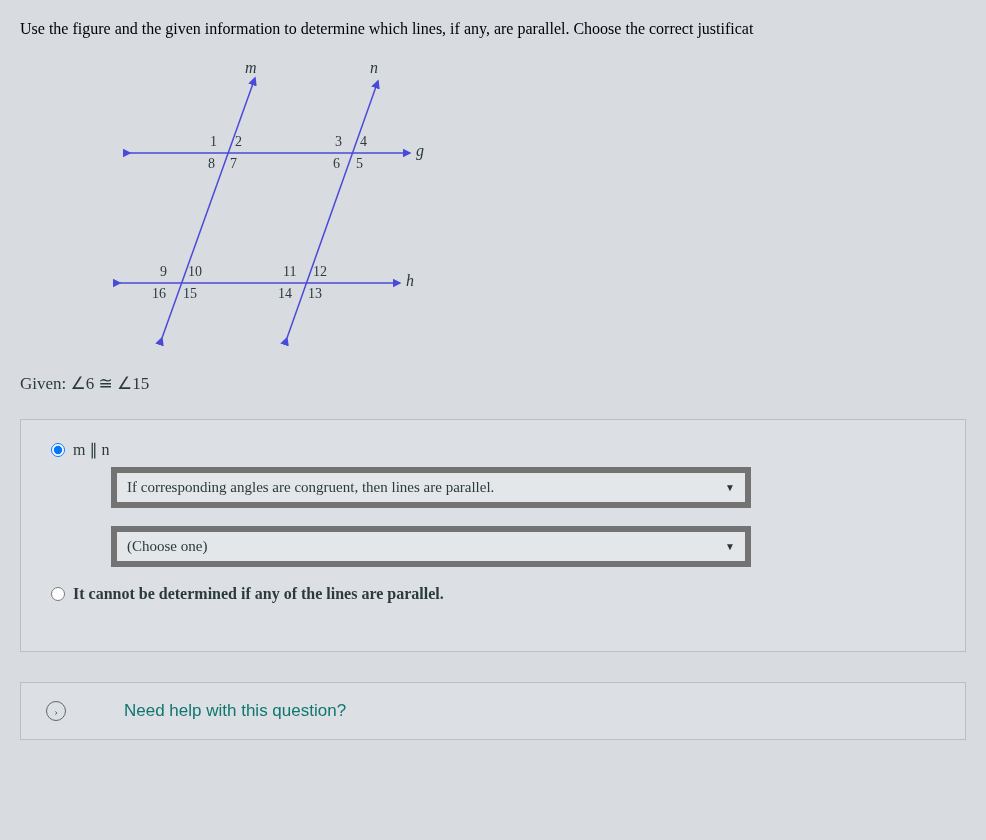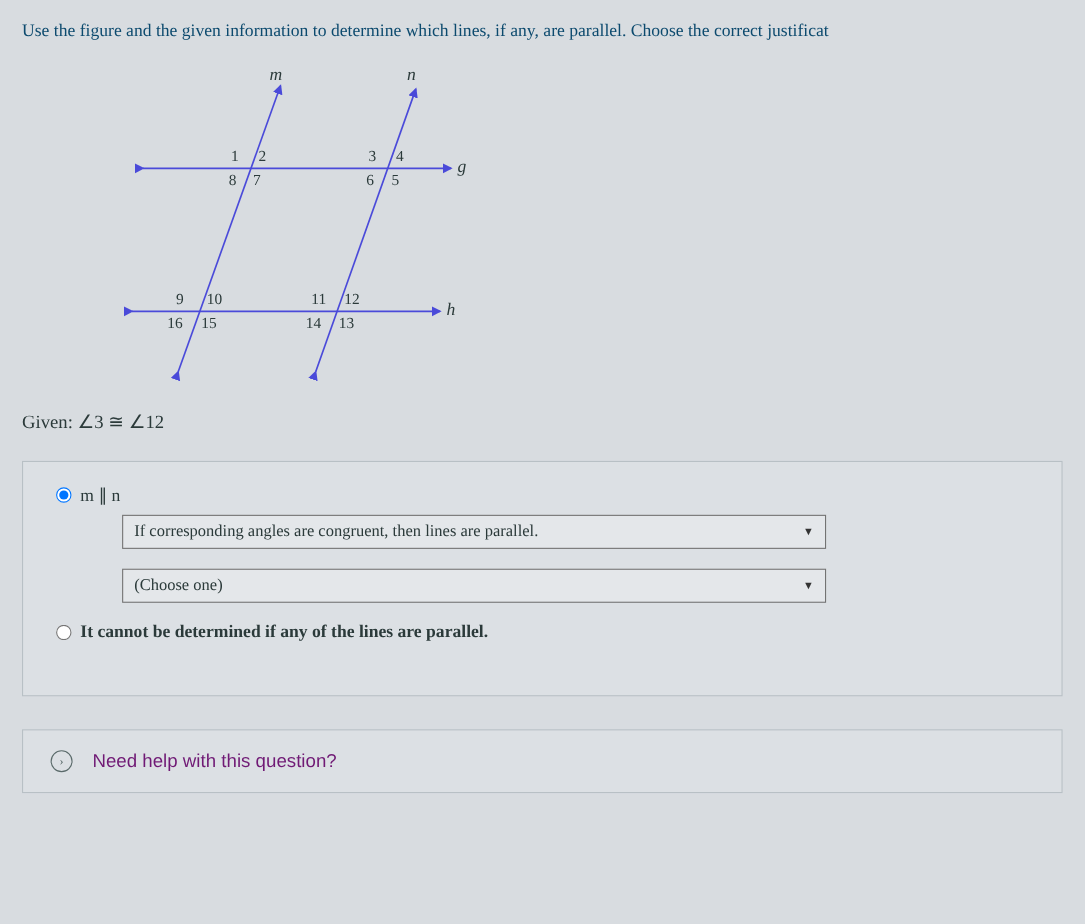--- a/index.html
+++ b/index.html
@@ -6,21 +6,21 @@
     body {
       font-family: Georgia, 'Times New Roman', serif;
       background: #d8dce0;
       width: 986px;
       height: 840px;
       padding: 20px;
       color: #2b3a3a;
       position: relative;
     }
     .question-text {
-      color: #0c4a6e;
+      color: #000000;
       font-size: 16px;
       margin-bottom: 15px;
       font-family: Georgia, serif;
     }
     .figure-container {
       margin-left: 80px;
       margin-bottom: 20px;
     }
     .figure-container svg {
       display: block;
@@ -59,21 +59,21 @@
       height: 14px;
     }
     .radio-label {
       font-size: 16px;
       font-family: Georgia, serif;
     }
     .select-box {
       margin-left: 60px;
       margin-bottom: 18px;
       width: 640px;
-      border: 1px solid #737373;
+      border: 6px solid #737373;
       background: #e4e7ea;
       padding: 6px 10px;
       font-size: 15px;
       font-family: Georgia, serif;
       display: flex;
       justify-content: space-between;
       align-items: center;
       cursor: pointer;
     }
     .select-arrow {
@@ -94,22 +94,23 @@
       border-radius: 50%;
       display: inline-flex;
       align-items: center;
       justify-content: center;
       font-size: 11px;
       margin-right: 18px;
       color: #5a6a6a;
     }
     .help-text {
       font-size: 17px;
-      color: #701a75;
+      color: #0f766e;
       font-family: Arial, sans-serif;
+      margin-left: 40px;
     }
   </style>
 </head>
 <body>
 
 <div class="question-text">Use the figure and the given information to determine which lines, if any, are parallel. Choose the correct justificat</div>
 
 <div class="figure-container">
   <svg width="360" height="300" viewBox="0 0 360 300">
     <defs>
@@ -146,21 +147,21 @@
     <text x="52" y="245" class="angle-label">16</text>
     <text x="83" y="245" class="angle-label">15</text>
 
     <text x="183" y="223" class="angle-label">11</text>
     <text x="213" y="223" class="angle-label">12</text>
     <text x="178" y="245" class="angle-label">14</text>
     <text x="208" y="245" class="angle-label">13</text>
   </svg>
 </div>
 
-<div class="given-text">Given: ∠3 ≅ ∠12</div>
+<div class="given-text">Given: ∠6 ≅ ∠15</div>
 
 <div class="answer-area">
 
   <div class="radio-row">
     <input type="radio" name="ans" checked="" style="">
     <span class="radio-label">m ∥ n</span>
   </div>
 
   <div class="select-box">
     <span>If corresponding angles are congruent, then lines are parallel.</span>

